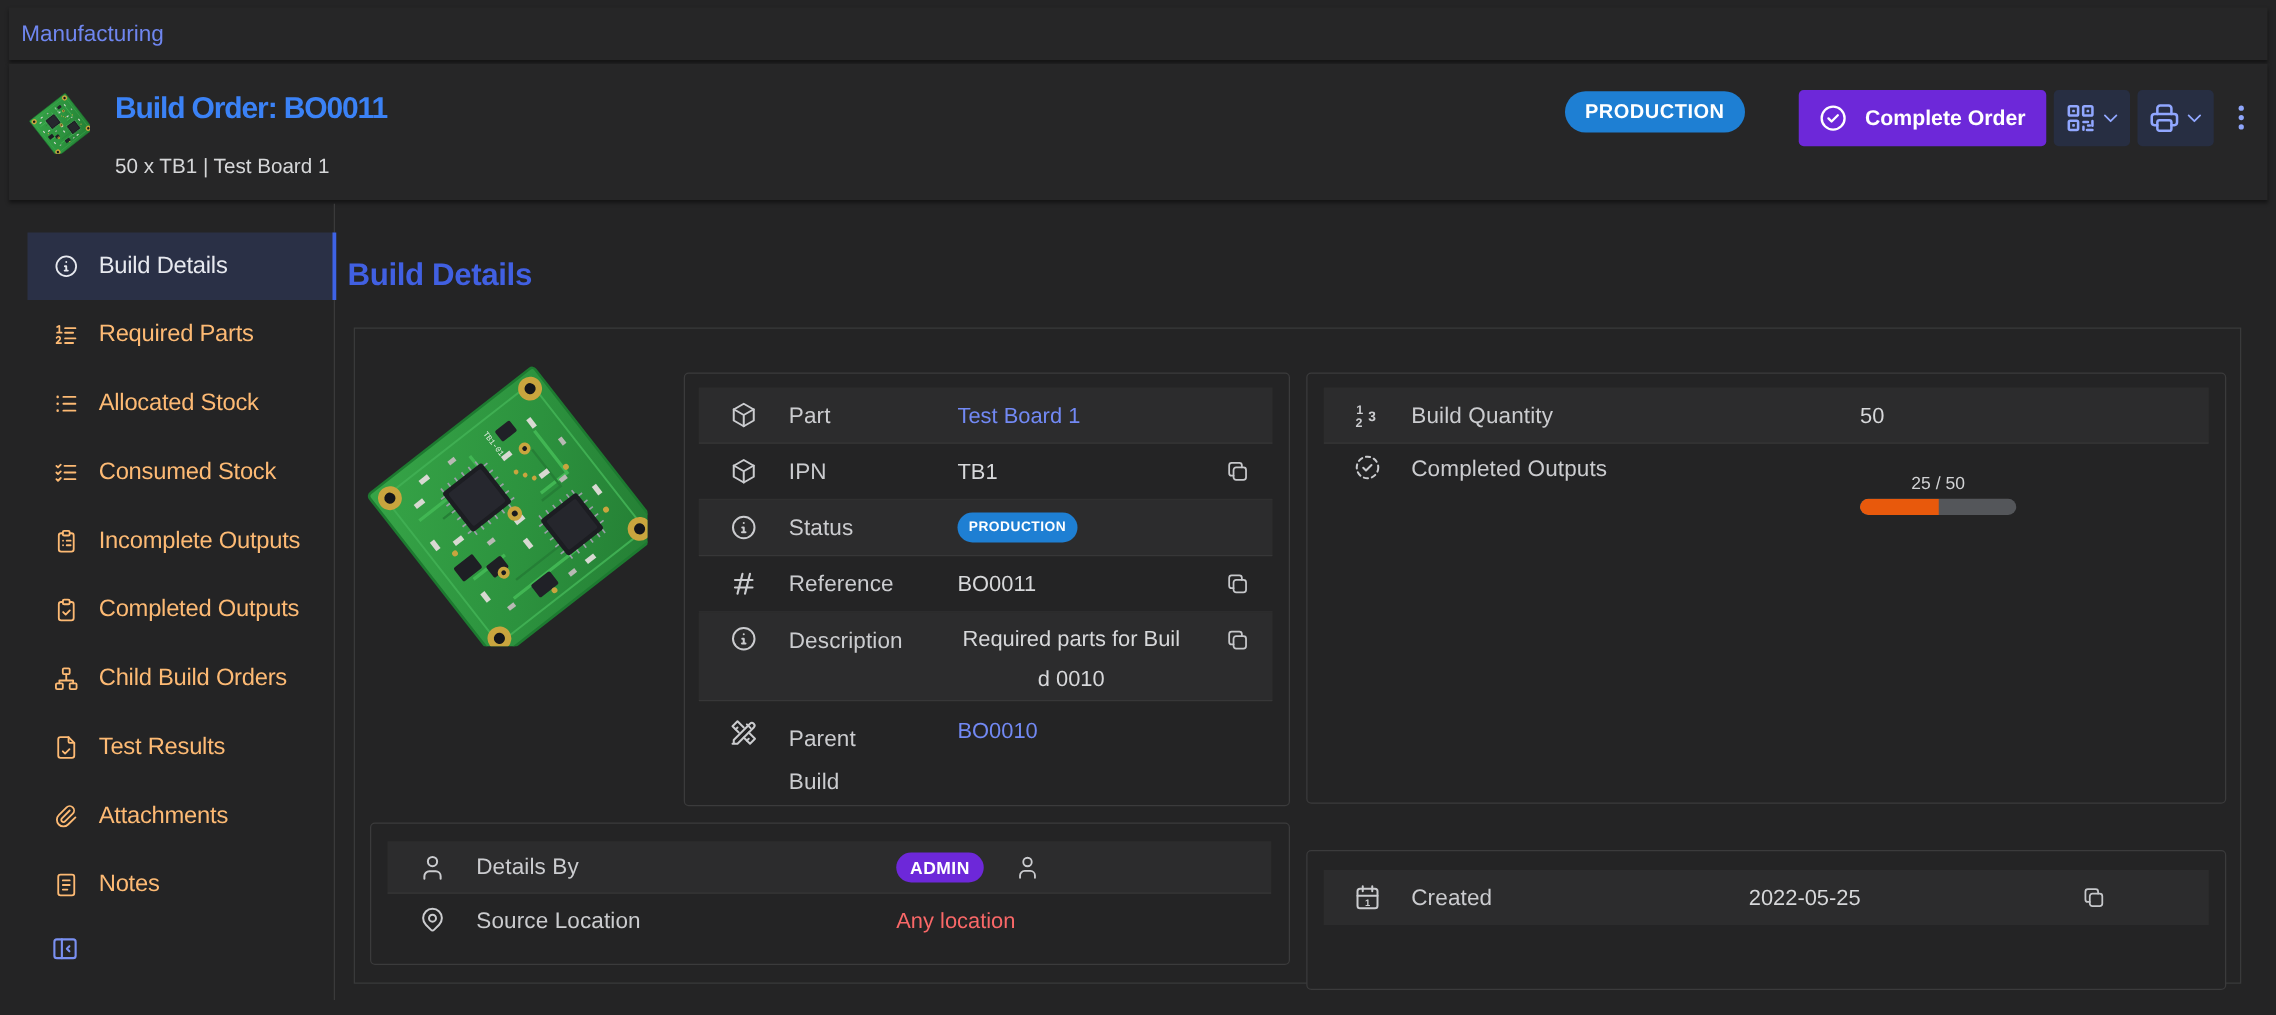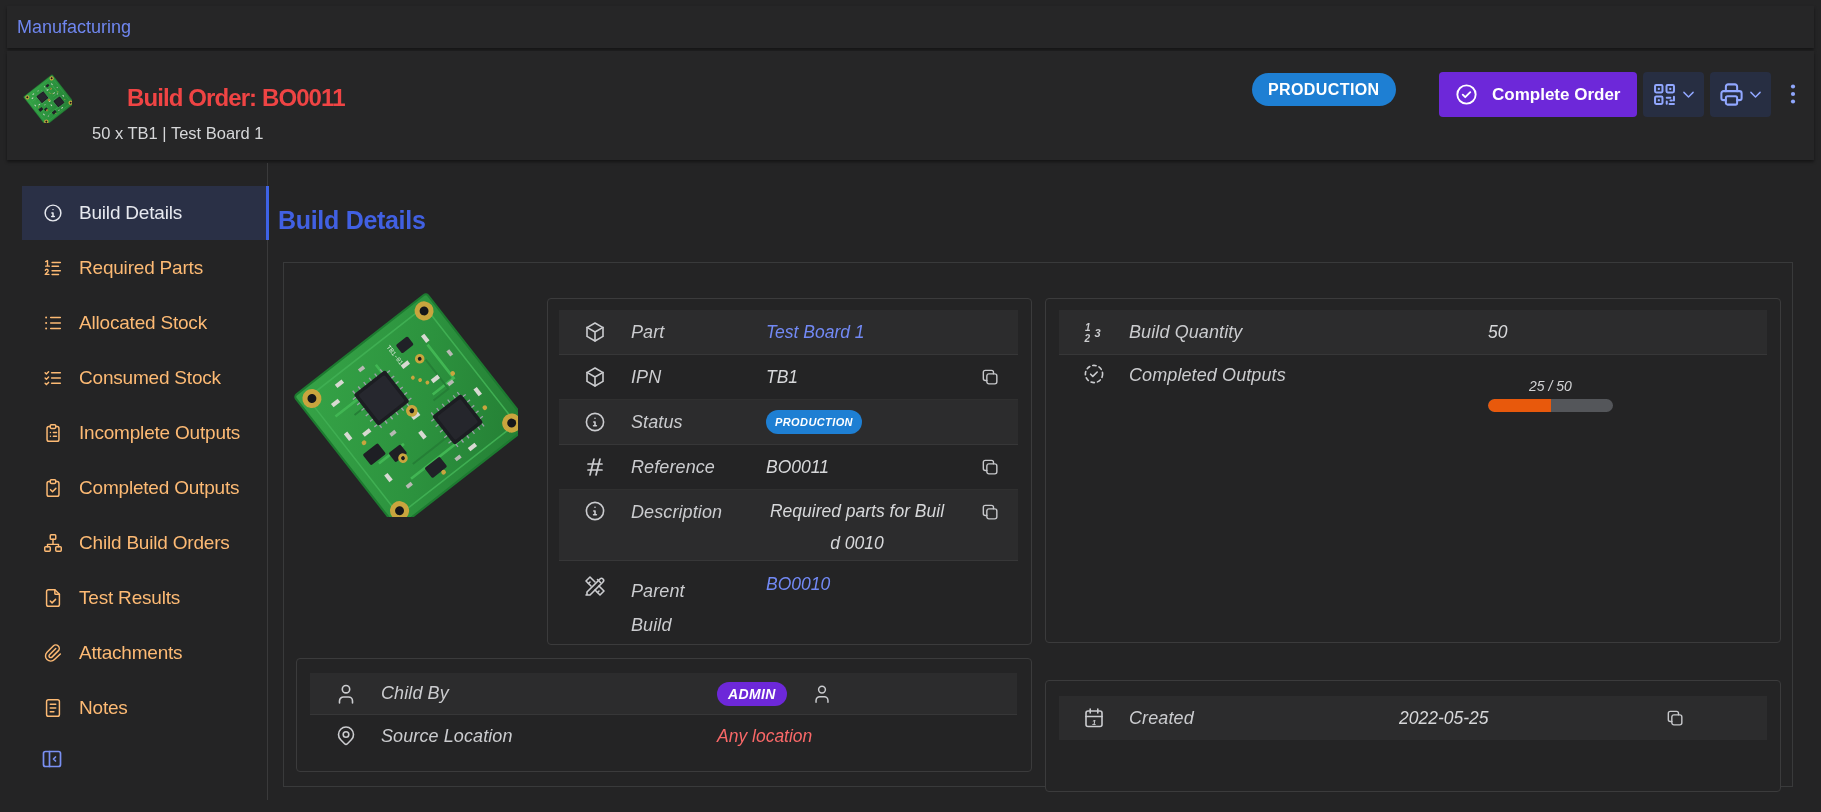--- a/index.html
+++ b/index.html
@@ -7,21 +7,21 @@
   body { font-family:"Liberation Sans", sans-serif; color:#d3d4d6; }
   #app { position:relative; width:1821px; height:812px; background:#242425; }
 
   
   .paper { position:absolute; background:#262627; box-shadow:0 2px 3px rgba(0,0,0,.45); }
   .paper-breadcrumb { left:7px; top:6px; width:1807px; height:42px; display:flex; align-items:center; padding-left:10px; }
   .breadcrumb-link { color:#6f86ef; font-size:18px; text-decoration:none; cursor:pointer; }
   .paper-header { left:7px; top:51px; width:1807px; height:109px; }
 
   .header-thumb { position:absolute; left:13px; top:20px; width:50px; height:50px; }
-  .page-title { position:absolute; left:85px; top:33px; font-size:24px; font-weight:bold; letter-spacing:-0.9px; color:#ef4444; white-space:nowrap;margin-left:35px; }
+  .page-title { position:absolute; left:85px; top:22px; font-size:24px; font-weight:bold; letter-spacing:-0.9px; color:#3b82f6; white-space:nowrap; }
   .page-subtitle { position:absolute; left:85px; top:73px; font-size:16.5px; color:#d6d7d9; white-space:nowrap; }
 
   .status-badge-lg { position:absolute; left:1245px; top:22px; height:33px; padding:0 16px; border-radius:17px;
       background:#1e7fd3; color:#fff; font-size:16px; font-weight:bold; letter-spacing:.4px;
       display:flex; align-items:center; }
   .btn-complete { position:absolute; left:1432px; top:21px; width:198px; height:45px; background:#6d28d9; border:none; border-radius:4px;
       color:#fff; font-family:inherit; font-size:17px; font-weight:bold; display:flex; align-items:center; gap:13px; padding:0 15px; cursor:pointer; }
   .icon-btn { position:absolute; top:21px; width:61px; height:45px; background:#272e42; border:none; border-radius:4px;
       display:flex; align-items:center; justify-content:center; gap:2px; cursor:pointer; color:#91a7ff; }
   .icon-btn.qr { left:1636px; }
@@ -36,21 +36,21 @@
   .side-item.active { background:#2a3046; color:#e7e9ef; }
   .side-item.active::after { content:""; position:absolute; right:-1px; top:0; width:3px; height:100%; background:#3e63e6; }
   .side-collapse { position:absolute; left:40px; top:747px; width:24px; height:24px; color:#7a90f2; cursor:pointer; }
 
   
   .panel-title { position:absolute; left:278px; top:206px; font-size:25px; font-weight:bold; letter-spacing:-0.3px; color:#4160e2; }
   .content-box { position:absolute; left:283px; top:262px; width:1510px; height:525px; border:1px solid #393a3b; }
 
   .pcb-large { position:absolute; left:278px; top:277px; width:240px; height:240px; cursor:pointer; }
 
-  .card { position:absolute; border:1px solid #3b3b3c; border-radius:4px; background:#242425;font-style:italic; }
+  .card { position:absolute; border:1px solid #3b3b3c; border-radius:4px; background:#242425; }
   .card-details { left:547px; top:298px; width:485px; height:347px; padding:11px 13px 0 11px; }
   .card-build   { left:1045px; top:298px; width:736px; height:345px; padding:11px 13px 0 13px; }
   .card-issued  { left:296px;  top:658px; width:736px; height:114px; padding:14px 14px 0 13px; }
   .card-created { left:1045px; top:680px; width:736px; height:112px; padding:15px 13px 0 13px; }
 
   .trow { display:flex; align-items:center; position:relative; }
   .trow.stripe { background:#2c2c2d; }
   .trow { border-bottom:1px solid rgba(255,255,255,0.055); }
   .trow:last-child { border-bottom:none; }
   .cell-icon { flex:none; display:flex; align-items:center; justify-content:center; color:#cbcccf; }
@@ -617,21 +617,21 @@
         </div>
       </div>
     </div>
   <div class="card card-issued">
       <div class="trow stripe">
         <span class="cell-icon">
         <svg width="24" height="24" viewBox="0 0 24 24">
             <use href="#i-user"></use>
           </svg>
         </span>
-      <span class="cell-label">Child By</span>
+      <span class="cell-label">Details By</span>
       <span class="admin-badge">ADMIN</span>
       <button class="issued-user-icon">
           <svg width="22" height="22" viewBox="0 0 24 24">
             <use href="#i-user"></use>
           </svg>
         </button>
       </div>
       <div class="trow">
         <span class="cell-icon">
         <svg width="24" height="24" viewBox="0 0 24 24">

